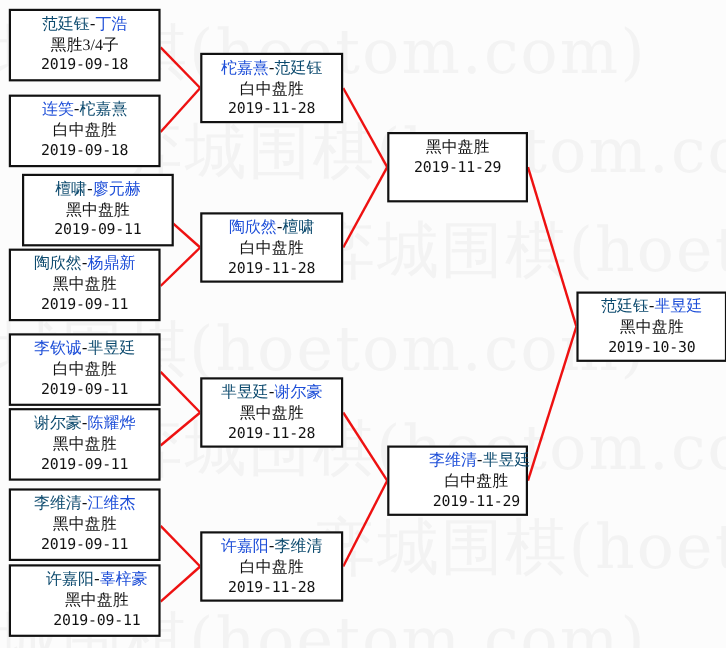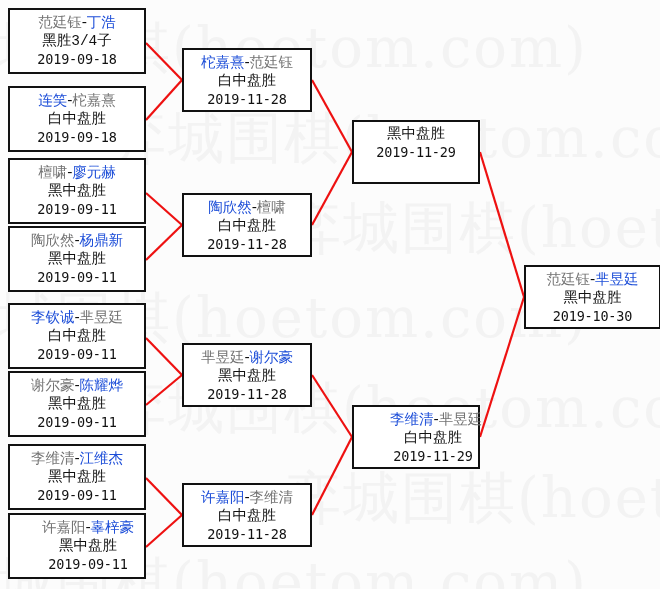--- a/index.html
+++ b/index.html
@@ -57,25 +57,25 @@
     padding: 3px 2px 4px 2px;
     font-size: 14px;
     color: #111111;
     line-height: 1.32;
   }
   .match-players {
     white-space: nowrap;
     font-family: "DejaVu Sans", "Liberation Sans", sans-serif;
     font-size: 14.5px;
   }
-  .player-win  { color: #737373; text-align: right; }
+  .player-win  { color: #0c4a6e; text-align: right; }
   .player-lose { color: #1d4ed8; }
   .vs-dash     { color: #111111; }
   .match-result {
-    font-family: Liberation Mono, monospace;
+    font-family: Liberation Serif, serif;
     font-size: 14.5px;
     white-space: nowrap;
   }
   .match-date {
     font-family: "DejaVu Sans Mono", "Liberation Mono", monospace;
     font-size: 13.5px;
     letter-spacing: -0.2px;
     white-space: nowrap;
   }
   
@@ -120,21 +120,21 @@
       <div class="match-box round-1" style="top: 8px;">
         <div class="match-players"><span class="player-win">范廷钰</span><span class="vs-dash">-</span><span class="player-lose">丁浩</span></div>
         <div class="match-result">黑胜3/4子</div>
         <div class="match-date">2019-09-18</div>
       </div>
       <div class="match-box round-1" style="top: 86px;">
         <div class="match-players"><span class="player-lose">连笑</span><span class="vs-dash">-</span><span class="player-win">柁嘉熹</span></div>
         <div class="match-result">白中盘胜</div>
         <div class="match-date">2019-09-18</div>
       </div>
-      <div class="match-box round-1" style="top: 158px;">
+      <div class="match-box round-1" style="top: 158px; margin-left: 12px;">
         <div class="match-players"><span class="player-win">檀啸</span><span class="vs-dash">-</span><span class="player-lose">廖元赫</span></div>
         <div class="match-result">黑中盘胜</div>
         <div class="match-date">2019-09-11</div>
       </div>
       <div class="match-box round-1" style="top: 226px;">
         <div class="match-players"><span class="player-win">陶欣然</span><span class="vs-dash">-</span><span class="player-lose">杨鼎新</span></div>
         <div class="match-result">黑中盘胜</div>
         <div class="match-date">2019-09-11</div>
       </div>
       <div class="match-box round-1" style="top: 303px;">

